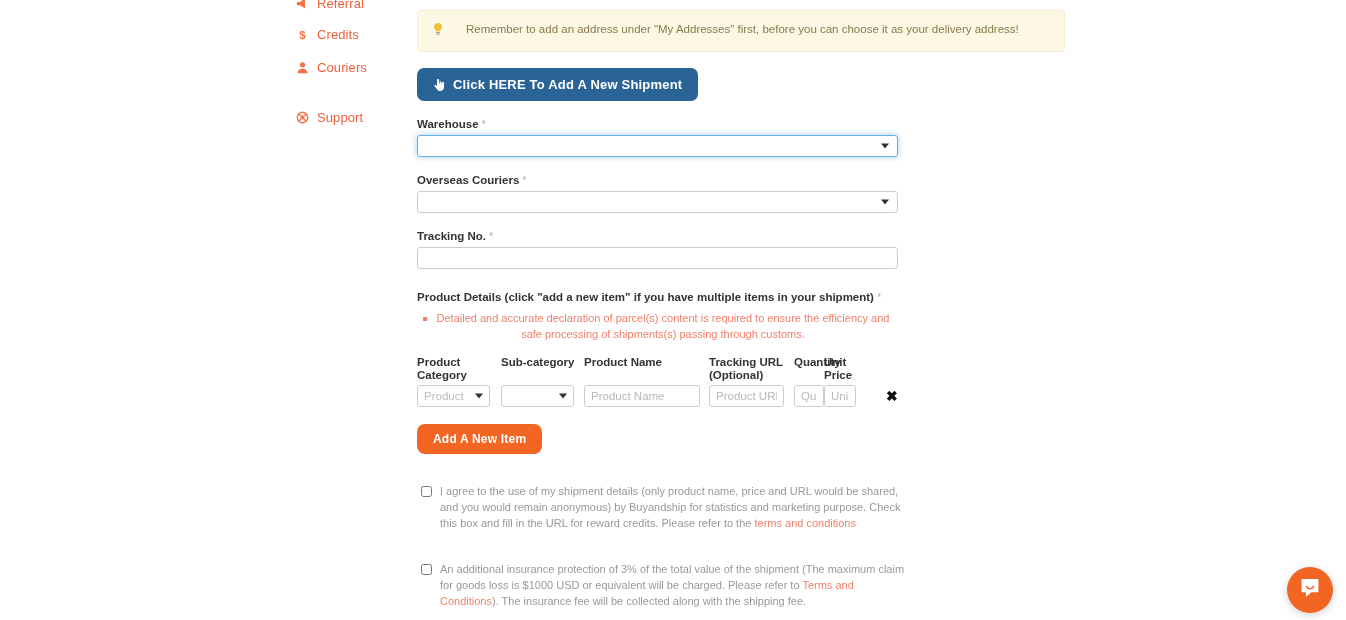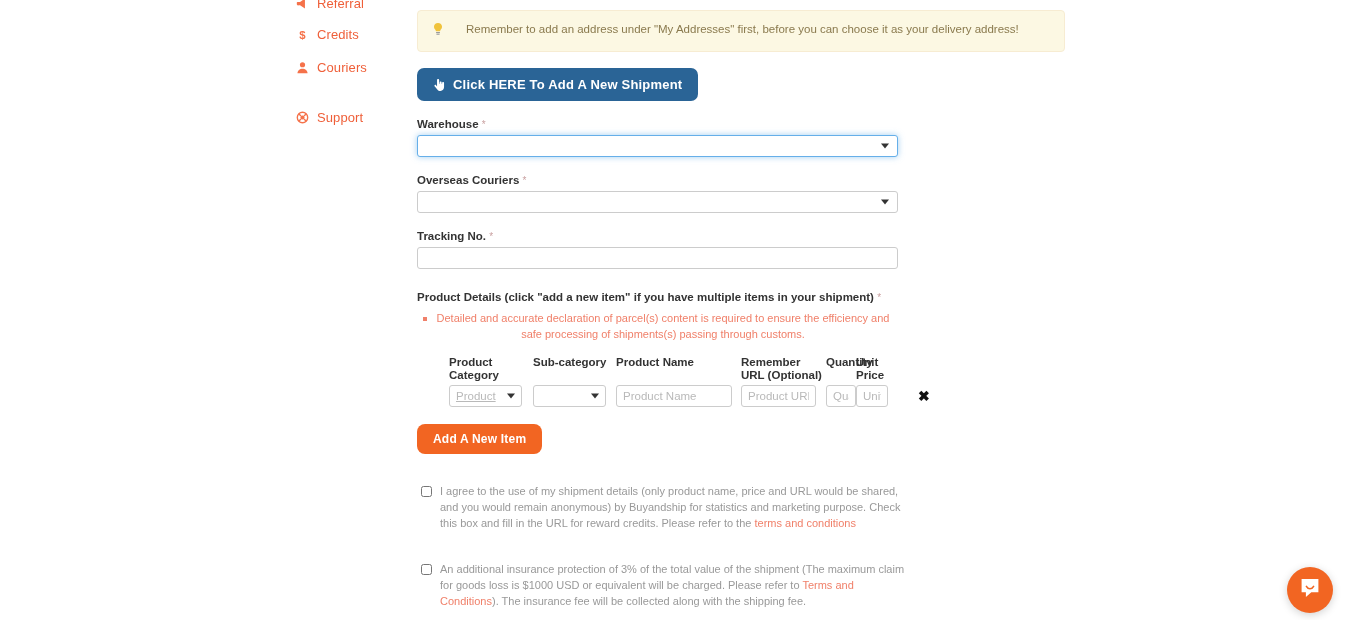--- a/index.html
+++ b/index.html
@@ -106,42 +106,42 @@
     color: #f0806a; font-size: 11px; line-height: 1.45;
     margin-bottom: 1px;
     max-width: 470px;
   }
   ul.notes li::before {
     content: ""; position: absolute; left: 2px; top: 6px;
     width: 4px; height: 4px; background: #f0806a;
   }
 
   
-  .prod-table { margin-top: 13px; margin-left: 32px; }
+  .prod-table { margin-top: 13px; }
   .prod-head { display: flex; align-items: flex-start; }
   .prod-row { display: flex; align-items: center; margin-top: 3px; }
   .col-h {
     font-size: 11.5px; font-weight: bold; color: #333;
     line-height: 1.15;
   }
   .c-cat   { width: 84px; }
   .c-sub   { width: 83px; }
   .c-name  { width: 125px; }
   .c-url   { width: 85px; }
   .c-qty   { width: 30px; }
   .c-price { width: 50px; }
 
   .mini-wrap { position: relative; }
   select.mini, input.mini {
     height: 22px; border: 1px solid #ccc; border-radius: 3px;
     background: #fff; font-size: 11.5px; color: #555;
     padding: 0 6px; -webkit-appearance: none; appearance: none;
     outline: none;
   }
-  select.mini { padding-right: 8px; text-decoration: underline; }
+  select.mini { padding-right: 8px; }
   select.mini.w-cat { width: 73px; }
   select.mini.w-sub { width: 73px; }
   input.mini.w-name  { width: 116px; }
   input.mini.w-url   { width: 75px; }
   input.mini.w-qty   { width: 30px; }
   input.mini.w-price { width: 32px; }
   input.mini::placeholder, select.mini { color: #b9b9b9; }
   .mini-caret {
     position: absolute; right: 7px; top: 50%;
     transform: translateY(-50%);
@@ -299,21 +299,21 @@
     <ul class="notes">
       <li>Detailed and accurate declaration of parcel(s) content is required to ensure the efficiency and safe processing of shipments(s) passing through customs.</li>
     </ul>
 
     
     <div class="prod-table">
       <div class="prod-head">
         <div class="col-h c-cat">Product Category</div>
         <div class="col-h c-sub">Sub-category</div>
         <div class="col-h c-name">Product Name</div>
-        <div class="col-h c-url">Remember URL (Optional)</div>
+        <div class="col-h c-url">Tracking URL (Optional)</div>
         <div class="col-h c-qty">Quantity</div>
         <div class="col-h c-price">Unit Price</div>
       </div>
 
       <div class="prod-row">
         <div class="c-cat">
           <span class="mini-wrap" style="display:inline-block;">
             <select class="mini w-cat">
               <option>Product</option>
             </select>

